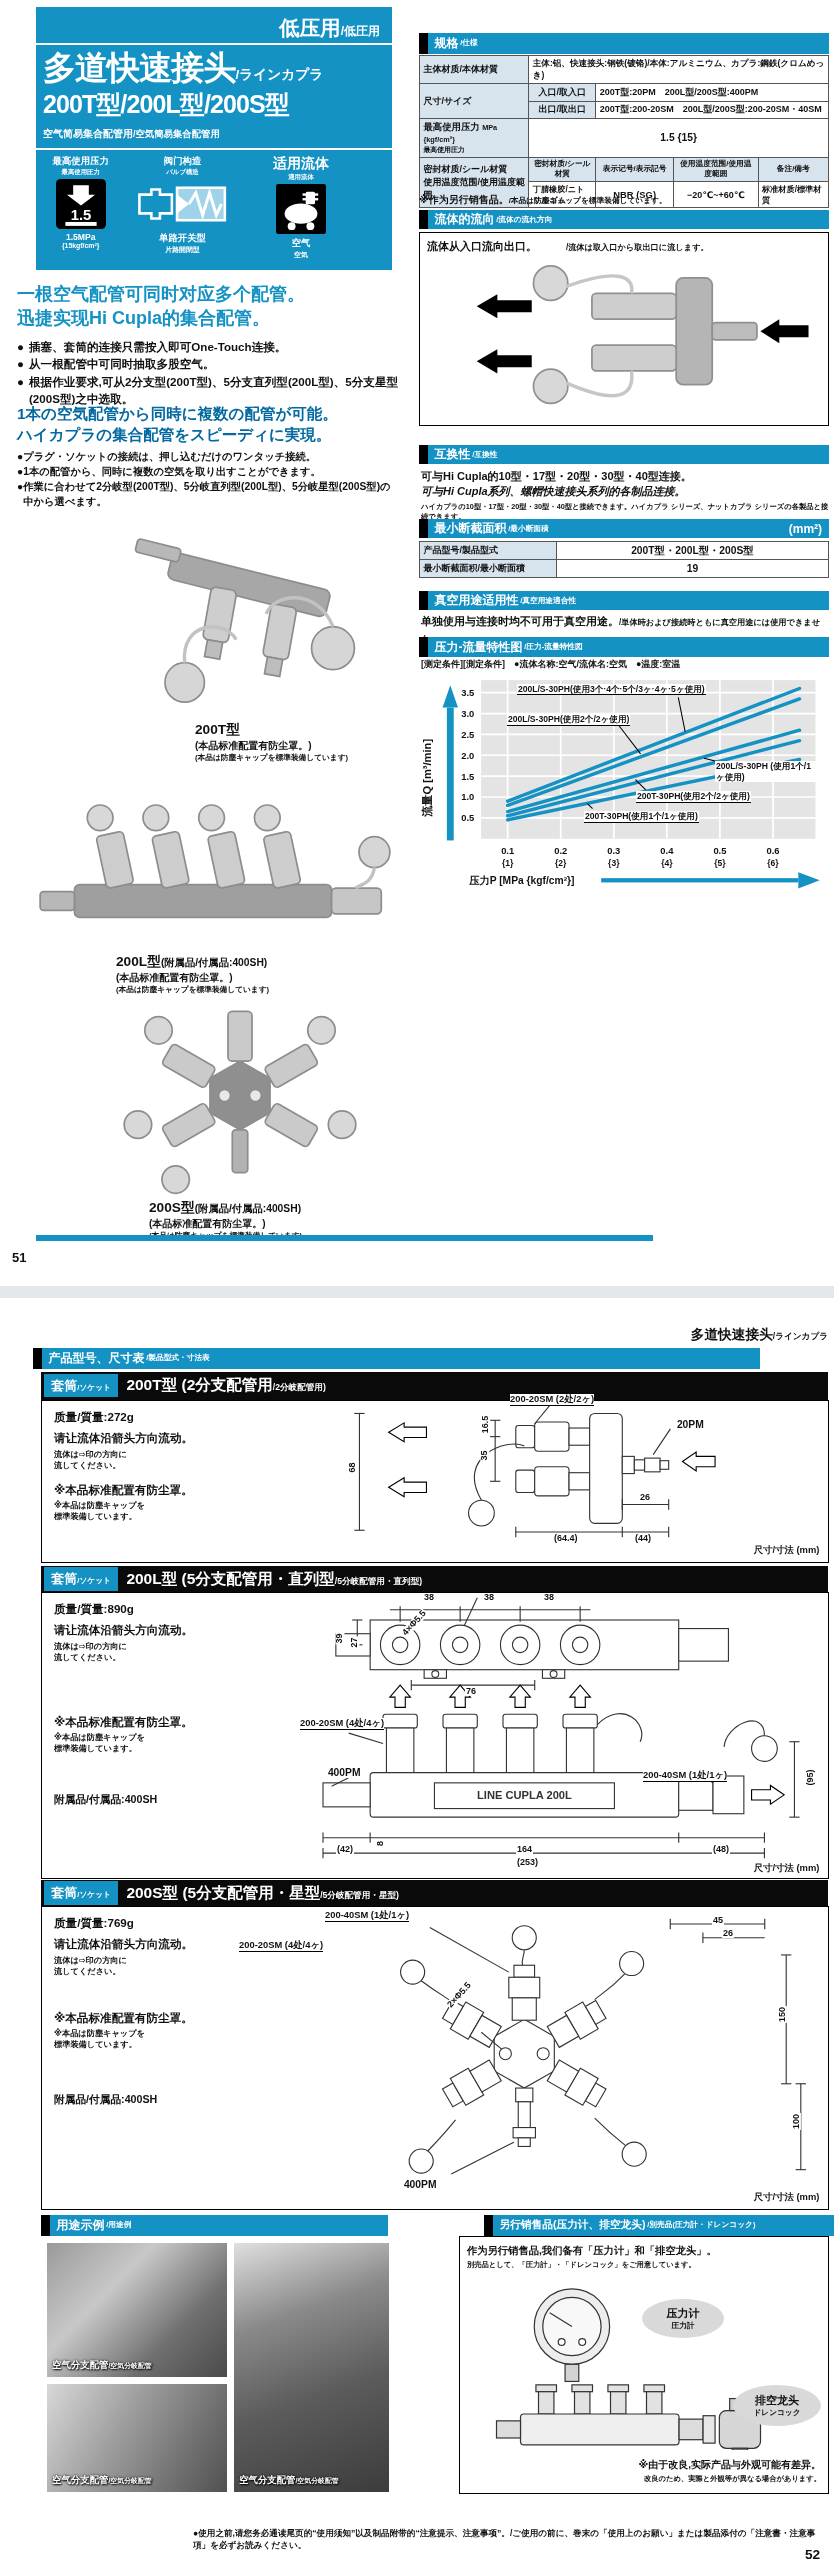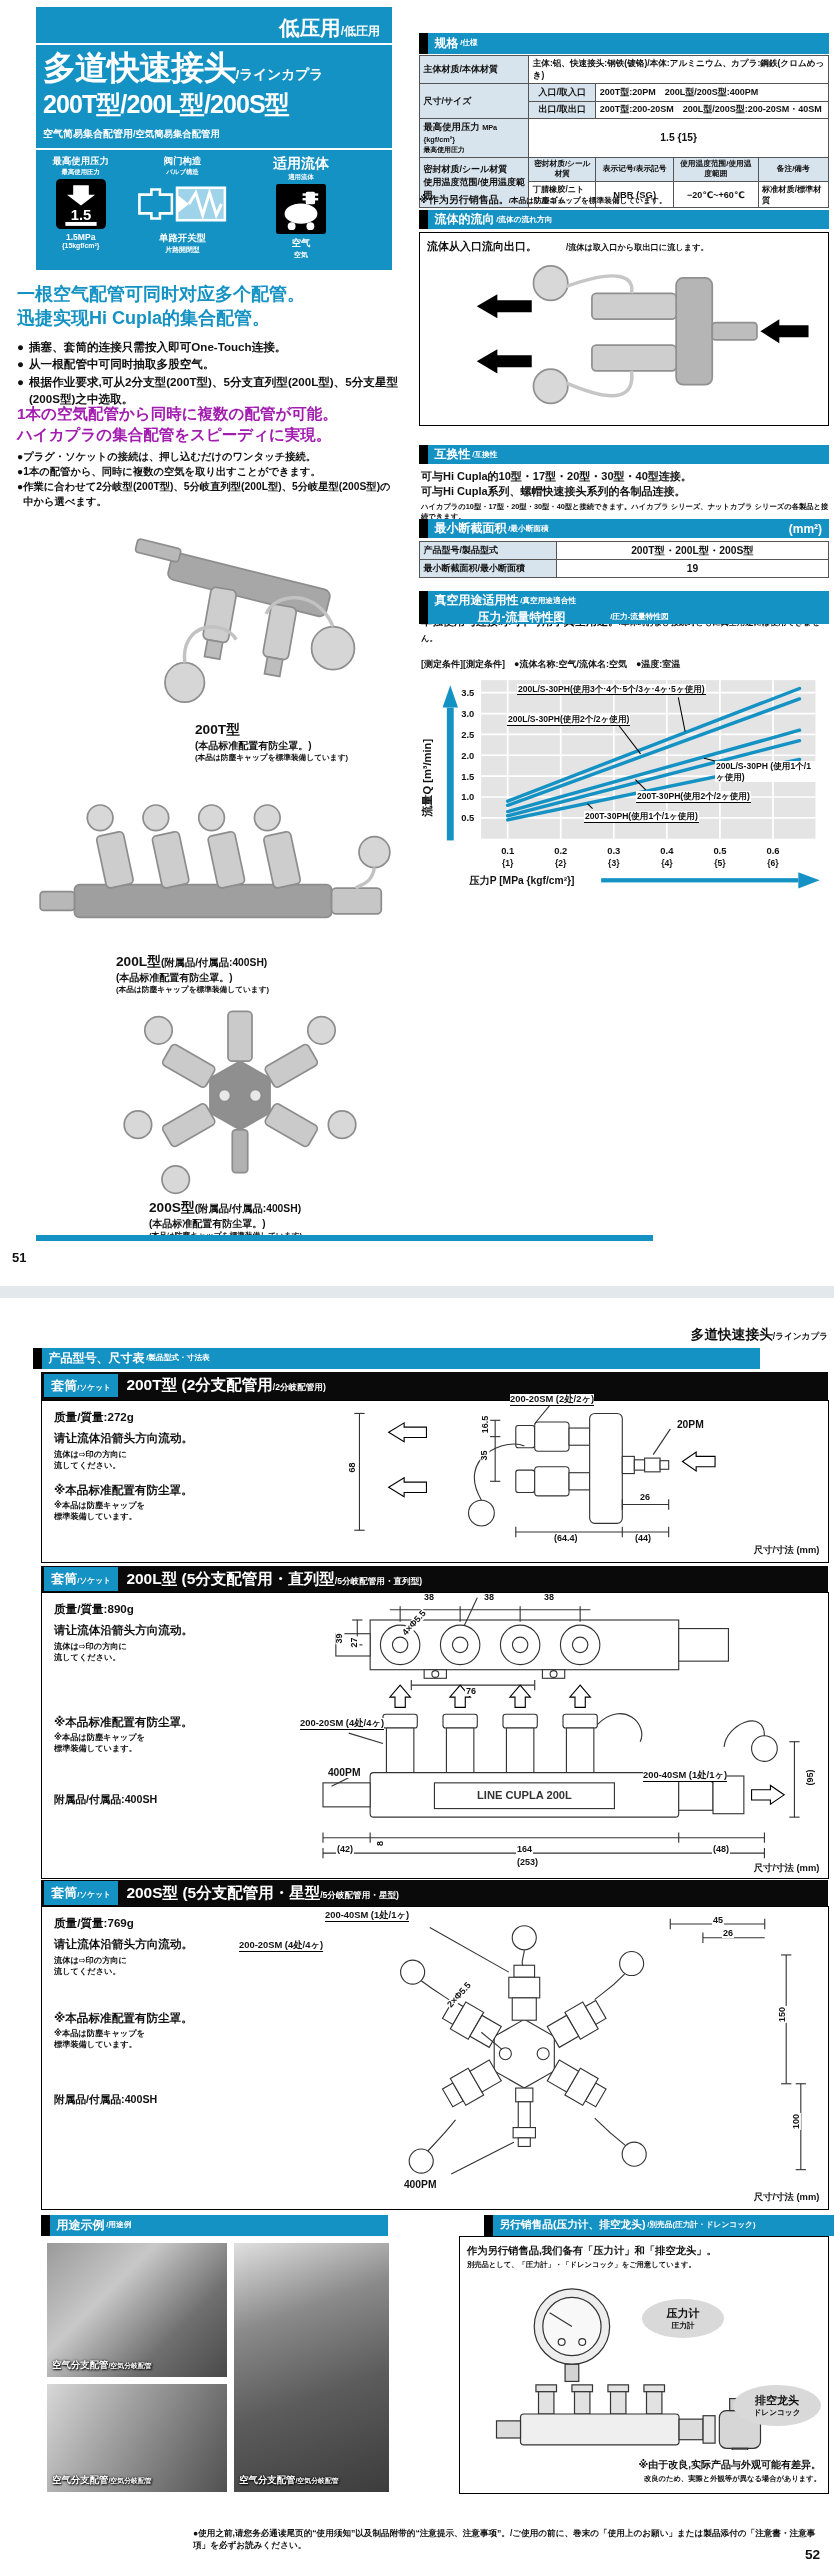--- a/index.html
+++ b/index.html
@@ -111,21 +111,21 @@
       </div>
     <div class="feat">
         <span class="dot">●</span>
         <span>从一根配管中可同时抽取多股空气。</span>
       </div>
     <div class="feat">
         <span class="dot">●</span>
         <span>根据作业要求,可从2分支型(200T型)、5分支直列型(200L型)、5分支星型(200S型)之中选取。</span>
       </div>
   </div>
-  <div class="abs b" style="left:17px;top:404px;font-size:15.5px;color:#a21caf;line-height:1.35;">
+  <div class="abs b" style="left:17px;top:404px;font-size:15.5px;color:#0369a1;line-height:1.35;">
     <div>1本の空気配管から同時に複数の配管が可能。</div>
     <div>ハイカプラの集合配管をスピーディに実現。</div>
   </div>
   <div class="abs" style="left:17px;top:450px;width:382px;">
     <div class="featjp">
         <span class="dot">●</span>
         <span>プラグ・ソケットの接続は、押し込むだけのワンタッチ接続。</span>
       </div>
     <div class="featjp">
         <span class="dot">●</span>
@@ -311,21 +311,21 @@
     </svg>
   </div>
 
   <div class="abs sec-bar" style="left:419px;top:445px;width:410px;height:19px;">
     <span class="sq"></span>
     <span class="t">互换性</span>
     <span class="tj">/互換性</span>
   </div>
   <div class="abs" style="left:421px;top:469px;width:408px;">
     <div class="b" style="font-size:11px;">可与Hi Cupla的10型・17型・20型・30型・40型连接。</div>
-    <div class="b" style="font-size:11px;">可与Hi Cupla系列、螺帽快速接头系列的各制品连接。</div>
+    <div class="b" style="font-size:11px;font-style:italic;">可与Hi Cupla系列、螺帽快速接头系列的各制品连接。</div>
     <div class="b" style="font-size:7.3px;margin-top:2.6px;">ハイカプラの10型・17型・20型・30型・40型と接続できます。ハイカプラ シリーズ、ナットカプラ シリーズの各製品と接続できます。</div>
   </div>
 
   <div class="abs sec-bar" style="left:419px;top:519px;width:410px;height:19px;">
     <span class="sq"></span>
     <span class="t">最小断截面积</span>
     <span class="tj">/最小断面積</span>
     <span class="t" style="margin-left:auto;margin-right:6.9px;">(mm²)</span>
   </div>
   <div class="abs" style="left:419px;top:541px;width:410px;">
@@ -345,21 +345,21 @@
 
   <div class="abs sec-bar" style="left:419px;top:591px;width:410px;height:19px;">
     <span class="sq"></span>
     <span class="t">真空用途适用性</span>
     <span class="tj">/真空用途適合性</span>
   </div>
   <div class="abs" style="left:421px;top:613px;">
     <span class="b" style="font-size:11px;">单独使用与连接时均不可用于真空用途。</span><span class="b" style="font-size:8.2px;">/単体時および接続時ともに真空用途には使用できません。</span>
   </div>
 
-  <div class="abs sec-bar" style="left:419px;top:610px;width:410px;height:14px;gap:43px;">
+  <div class="abs sec-bar" style="left:419px;top:637px;width:410px;height:20px;">
     <span class="sq"></span>
     <span class="t">压力-流量特性图</span>
     <span class="tj">/圧力-流量特性図</span>
   </div>
   <div class="abs b" style="left:421px;top:658px;font-size:9px;">[测定条件][測定条件]　●流体名称:空气/流体名:空気　●温度:室温</div>
 
   <div class="abs" style="left:421px;top:675px;width:410px;height:216px;">
     <svg id="chart-svg" width="410" height="216" viewBox="0 0 478 252">
         <rect x="70" y="6" width="390" height="185" fill="#e4e4e4"></rect>
         <line x1="100.95238095238096" y1="6" x2="100.95238095238096" y2="191" stroke="#fff" stroke-width="2"></line>

